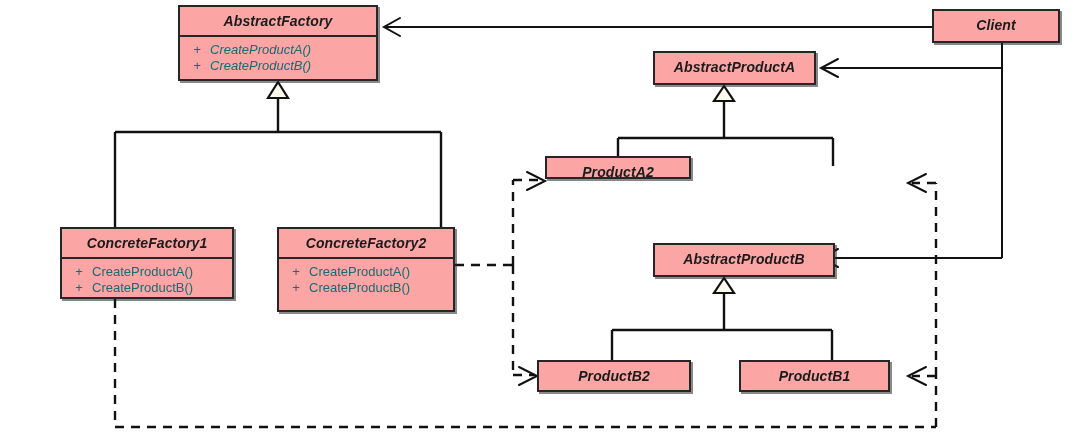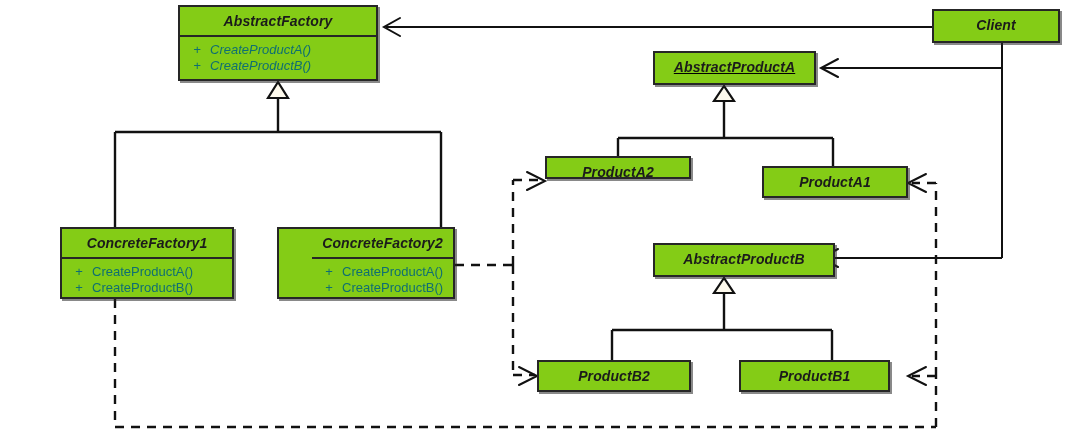--- a/index.html
+++ b/index.html
@@ -22,21 +22,21 @@
     position: absolute;
     left: 0;
     top: 0;
     width: 1084px;
     height: 445px;
     pointer-events: none;
   }
   .uml-class {
     position: absolute;
     box-sizing: border-box;
-    background: #84cc16;
+    background: #fca5a5;
     border: 2px solid #262626;
     box-shadow: 2px 2px 0 rgba(40,40,40,0.55);
     z-index: 5;
   }
   .uml-name {
     text-align: center;
     color: #1b1b1b;
     font-weight: bold;
     font-size: 14px;
     line-height: 1;
@@ -73,23 +73,23 @@
     color: #0f6f72;
   }
   .uml-class.abstract .uml-op .sig,
   .uml-class.abstract .uml-op .vis {
     font-style: italic;
   }
 
   
   #node-abstractfactory { left: 178px; top: 5px;  width: 200px; height: 76px; }
   #node-concretefactory1 { left: 28px;  top: 227px; width: 174px; height: 72px; margin-left: 32px; }
-  #node-concretefactory2 { left: 277px; top: 227px; width: 178px; height: 72px; padding-left: 33px; }
+  #node-concretefactory2 { left: 277px; top: 227px; width: 178px; height: 85px; }
   #node-client          { left: 932px; top: 9px;  width: 128px; height: 34px; }
-  #node-abstractproducta{ left: 653px; top: 51px; width: 163px; height: 34px; text-decoration: underline; }
+  #node-abstractproducta{ left: 653px; top: 51px; width: 163px; height: 34px; }
   #node-producta2       { left: 545px; top: 156px; width: 146px; height: 23px; }
   #node-producta1       { left: 762px; top: 166px; width: 146px; height: 32px; }
   #node-abstractproductb{ left: 653px; top: 243px; width: 182px; height: 34px; }
   #node-productb2       { left: 537px; top: 360px; width: 154px; height: 32px; }
   #node-productb1       { left: 739px; top: 360px; width: 151px; height: 32px; }
 </style>
 </head>
 <body>
 
 <div id="diagram-canvas">
@@ -214,23 +214,20 @@
   </div>
 
   <div class="uml-class abstract" id="node-abstractproducta">
     <div class="uml-name">AbstractProductA</div>
   </div>
 
   <div class="uml-class" id="node-producta2">
     <div class="uml-name">ProductA2</div>
   </div>
 
-  <div class="uml-class" id="node-producta1">
-    <div class="uml-name">ProductA1</div>
-  </div>
 
   <div class="uml-class abstract" id="node-abstractproductb">
     <div class="uml-name">AbstractProductB</div>
   </div>
 
   <div class="uml-class" id="node-productb2">
     <div class="uml-name">ProductB2</div>
   </div>
 
   <div class="uml-class" id="node-productb1">

